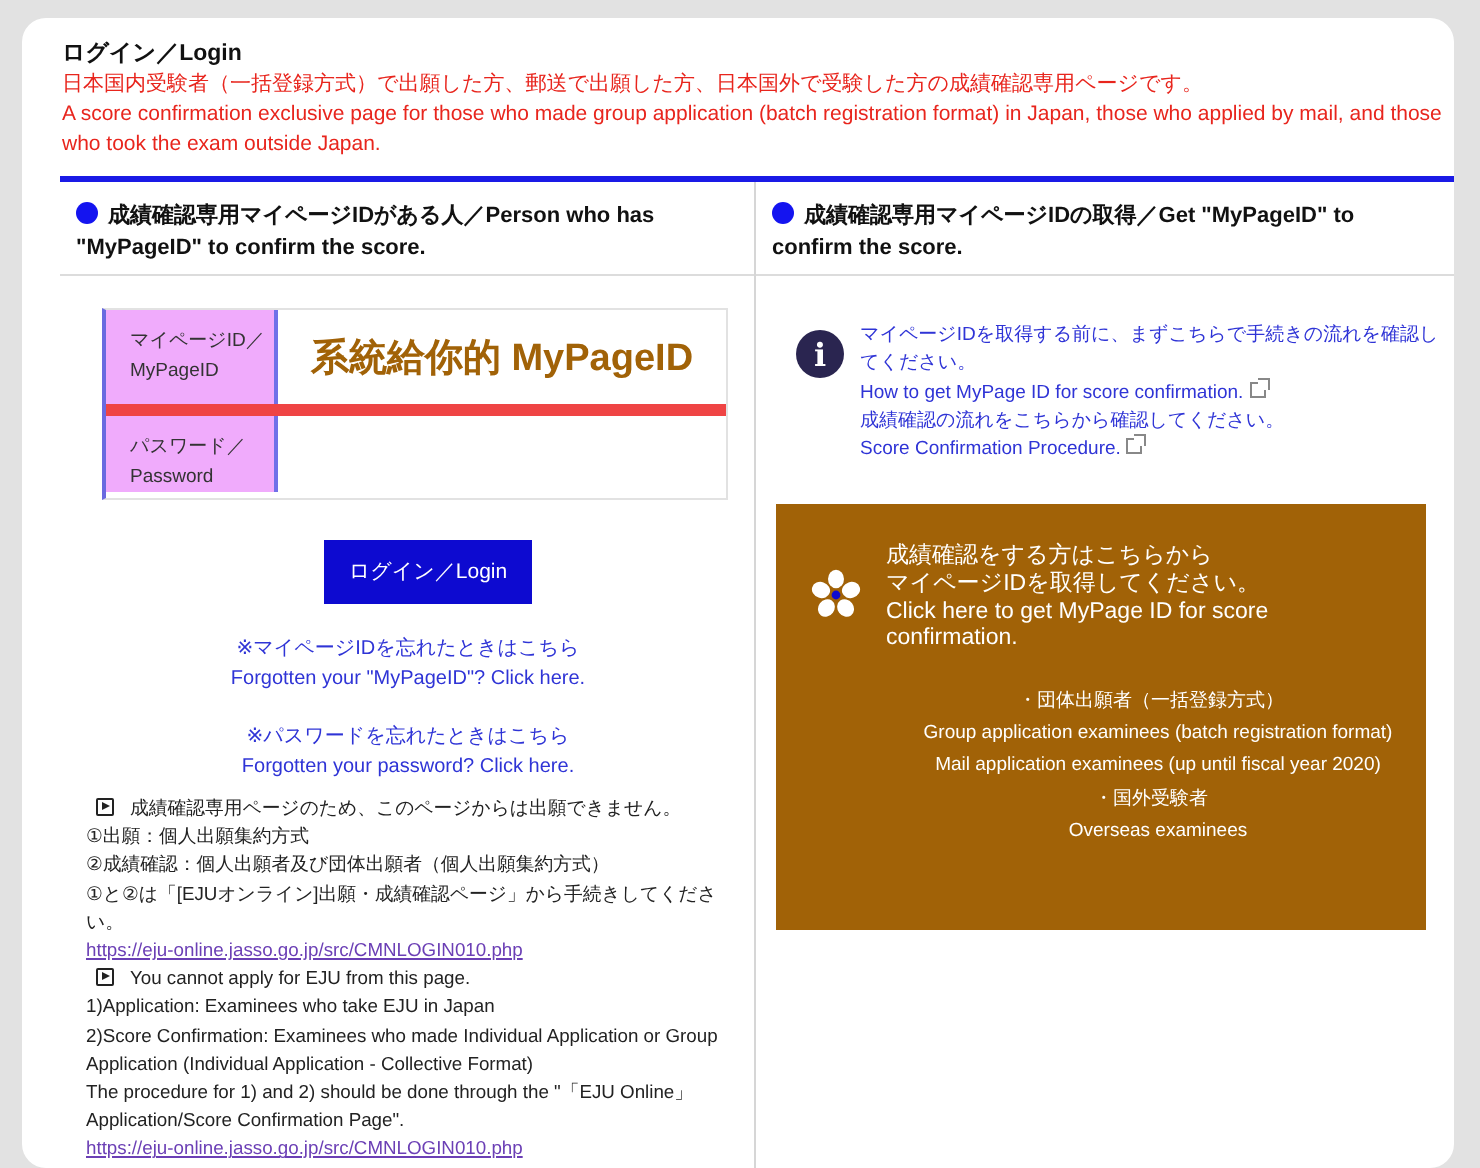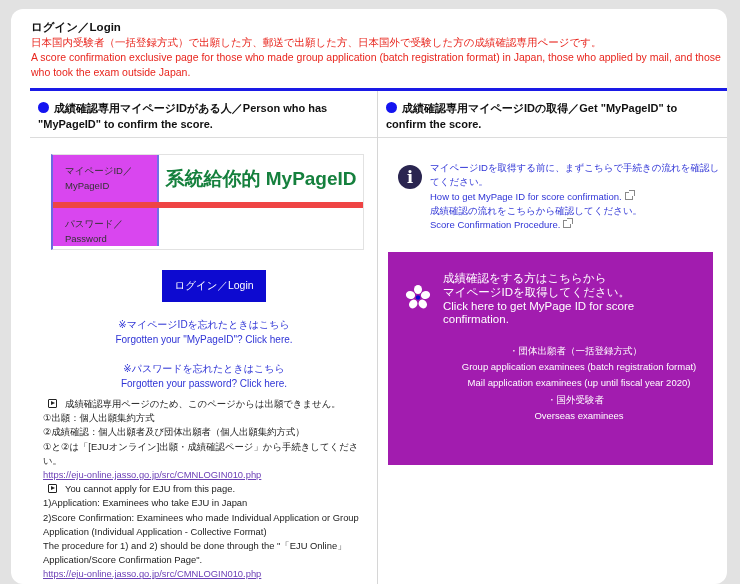--- a/index.html
+++ b/index.html
@@ -71,32 +71,32 @@
     .login-table {
       position: absolute;
       left: 21px; top: 63px;
       width: 313px; height: 96px;
       border: 1px solid #e2e2e2;
       border-left: 2px solid #6a6ae0;
     }
     .lt-row { display: flex; height: 50%; }
     .lt-row + .lt-row { border-top: 6px solid #ef4444; flex-direction: column; }
     .lt-label {
-      width: 106px;
-      background: #d946ef;
+      width: 86px;
+      background: #f0abfc;
       border-right: 2px solid #7070e8;
       font-size: 9.5px;
       line-height: 15px;
       color: #333;
       padding: 8px 0 0 12px;
     }
     .lt-value {
       flex: 1;
       display: flex; align-items: center; justify-content: center;
-      color: #15803d;
+      color: #a16207;
       font-weight: bold;
       font-size: 19px;
     }
     .lt-value.pw { padding-right: 16px; }
     .login-btn {
       position: absolute;
       left: 132px; top: 179px;
       width: 104px; height: 32px;
       background: #0d0ad0;
       color: #fff;
@@ -177,21 +177,21 @@
       right: -3px; top: -3px;
       width: 5px; height: 5px;
       border-top: 1px solid #888;
       border-right: 1px solid #888;
       background: #fff;
     }
     .blue-panel {
       position: absolute;
       left: 10px; top: 161px;
       width: 325px; height: 213px;
-      background: #a21caf;
+      background: #a16207;
       color: #fff;
       cursor: pointer;
     }
     .flower {
       position: absolute;
       left: 17px; top: 32px;
       width: 26px; height: 26px;
     }
     .bp-head {
       position: absolute;

